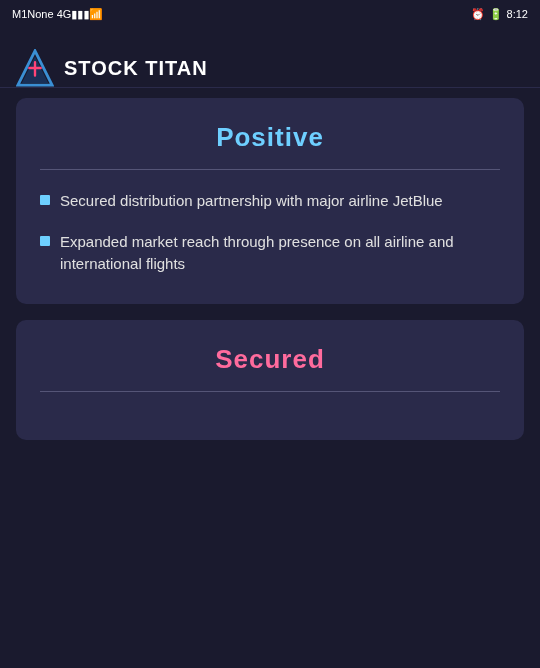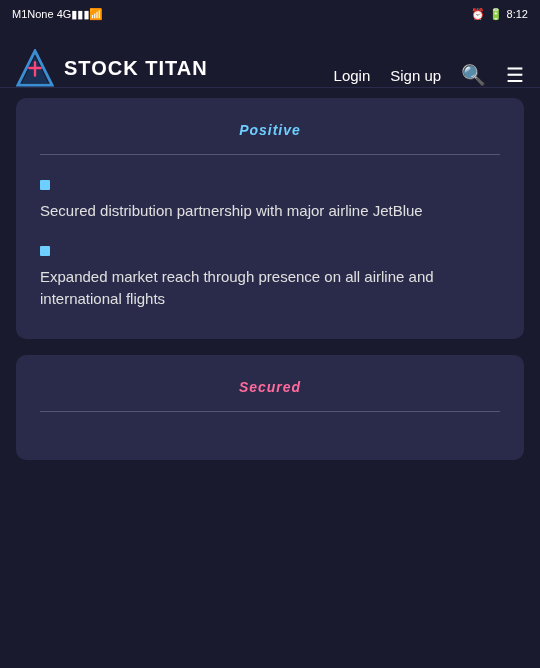--- a/index.html
+++ b/index.html
@@ -86,25 +86,24 @@
     
     .card {
       background: #2a2a4a;
       border-radius: 10px;
       margin-bottom: 16px;
       padding: 24px 24px 28px 24px;
     }
 
     .card-title {
       text-align: center;
-      font-size: 14px;
+      font-size: 26px;
       font-weight: bold;
       margin-bottom: 16px;
       letter-spacing: 1px;
-      font-style: italic;
     }
 
     .card-title.positive {
       color: #6ecfff;
     }
 
     .card-title.negative {
       color: #ff6b9d;
     }
 
@@ -120,21 +119,20 @@
     }
 
     .bullet-list li {
       display: flex;
       align-items: flex-start;
       gap: 10px;
       margin-bottom: 18px;
       font-size: 15px;
       line-height: 1.5;
       color: #e0e0e0;
-      flex-direction: column;
     }
 
     .bullet-list li:last-child {
       margin-bottom: 0;
     }
 
     .bullet-square {
       width: 10px;
       height: 10px;
       min-width: 10px;
@@ -170,26 +168,20 @@
 
 <nav class="navbar">
   <div class="navbar-brand">
 
     <svg class="brand-logo" viewBox="0 0 40 40" xmlns="http://www.w3.org/2000/svg">
       <polygon points="20,2 38,38 2,38" fill="none" stroke="#3a8fd4" stroke-width="3"></polygon>
       <polygon points="20,8 34,36 6,36" fill="#1a3a6a" opacity="0.7"></polygon>
       <path d="M20 14 L20 28 M14 20 L26 20" stroke="#ff4477" stroke-width="2.5" stroke-linecap="round"></path>
     </svg>
     <span class="brand-name">STOCK TITAN</span>
-  </div>
-  <div class="navbar-links">
-    <a class="navbar-link" href="#">Login</a>
-    <a class="navbar-link" href="#">Sign up</a>
-    <span class="navbar-icon">🔍</span>
-    <span class="navbar-icon">☰</span>
   </div>
 </nav>
 
 <div class="main-content">
 
   <div class="card">
     <div class="card-title positive">
       <span>Positive</span>
     </div>
     <hr class="divider">

